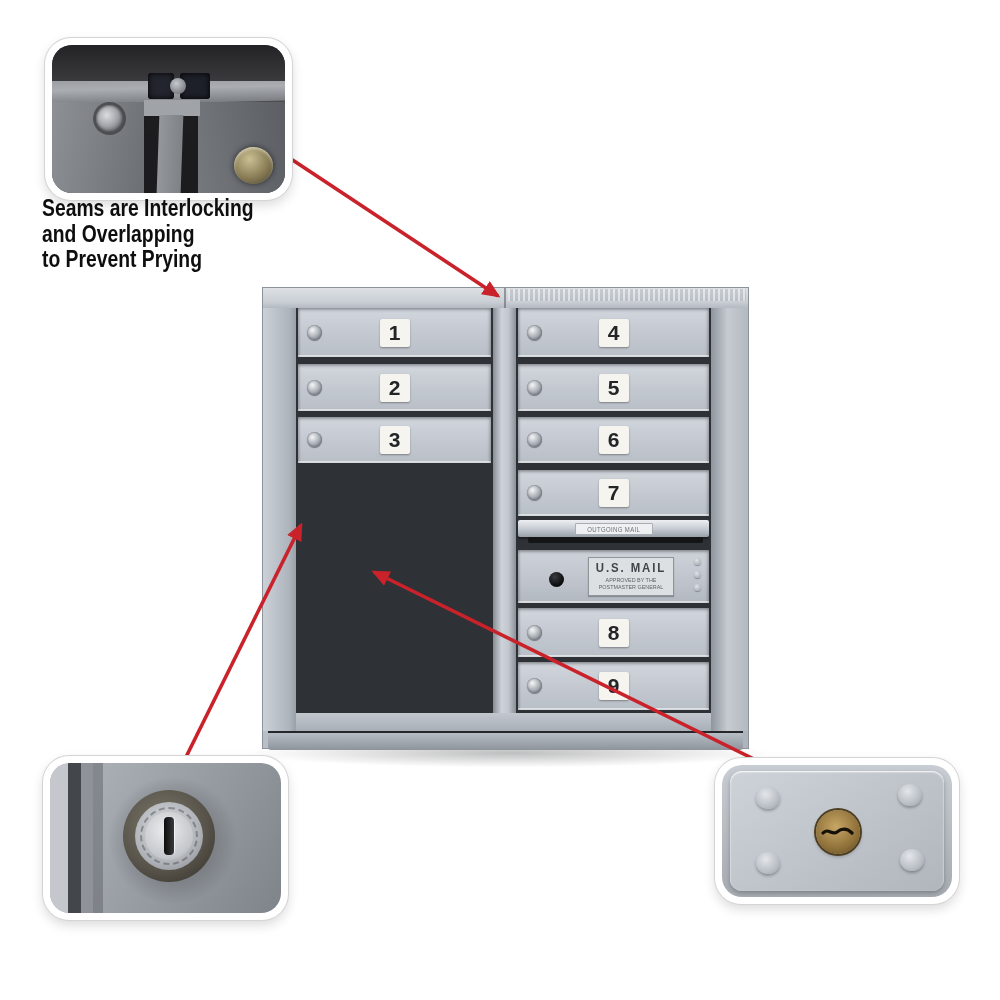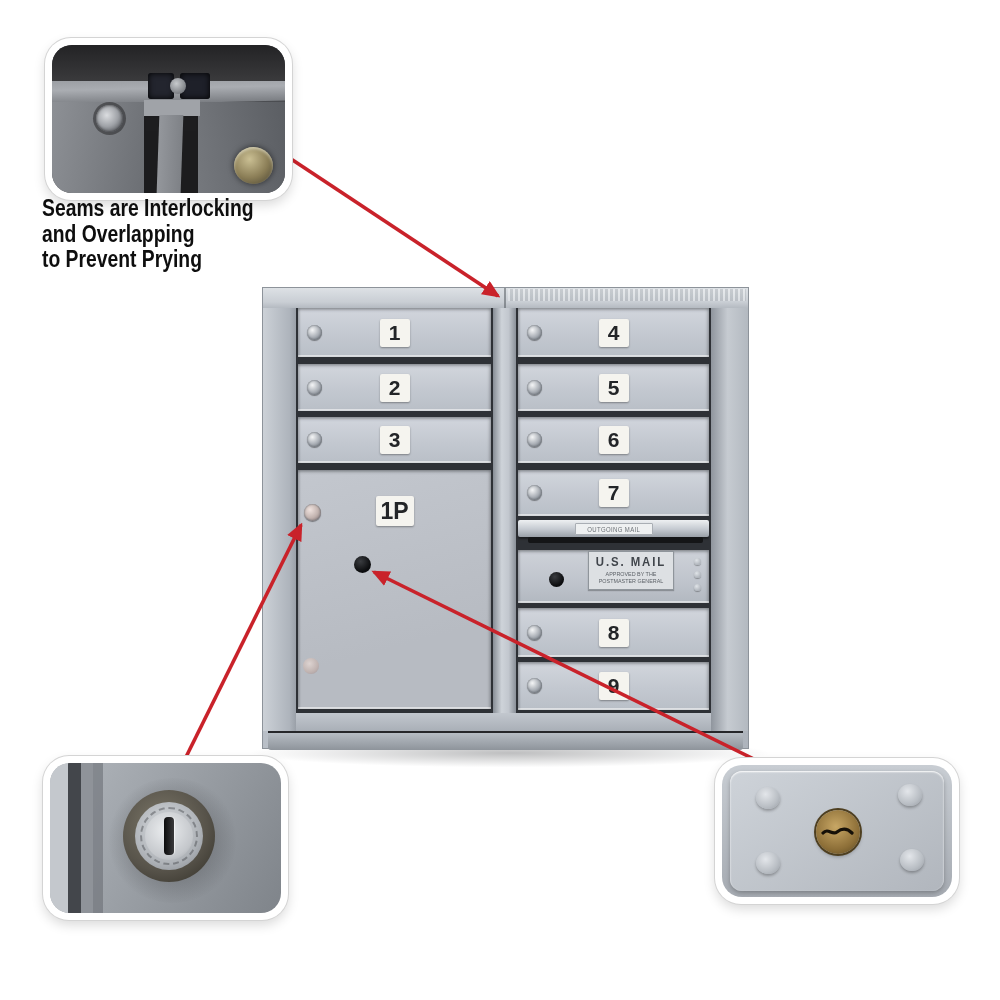--- a/index.html
+++ b/index.html
@@ -58,21 +58,21 @@
         background:linear-gradient(180deg,#eef0f2,#c4c9d0 55%,#9aa0a8);
         box-shadow:0 2px 2px rgba(0,0,0,.4);}
   .flap-label{position:absolute;left:50%;top:3px;transform:translateX(-50%);
         width:76px;height:10px;background:#eef0f1;border:1px solid #a9aeb4;border-radius:1px;
         display:flex;align-items:center;justify-content:center;overflow:hidden;}
   .flap-text{font-size:6.5px;letter-spacing:.4px;color:#6b7076;white-space:nowrap;transform:scaleX(.92);}
   .slot-open{position:absolute;left:12px;right:8px;top:229px;height:6px;background:#141517;border-radius:2px;}
 
   .us-door{top:242px;height:53px;background:linear-gradient(180deg,#ced2d9,#bfc4cc 60%,#b2b8c0);}
   .us-hole{left:31px;top:22px;width:15px;height:15px;}
-  .us-placard{position:absolute;left:70px;top:1px;width:84px;height:37px;background:#dde0e3;
+  .us-placard{position:absolute;left:70px;top:7px;width:84px;height:37px;background:#dde0e3;
         border:1px solid #8f959b;box-shadow:0 1px 1px rgba(0,0,0,.25);text-align:center;overflow:hidden;}
   .us-title{font-size:12px;font-weight:bold;letter-spacing:2px;color:#40454b;margin-top:3px;white-space:nowrap;transform:scaleX(.95);}
   .us-sub{font-size:6px;line-height:6.5px;color:#5a5f65;margin-top:2px;white-space:nowrap;transform:scaleX(.9);}
   .bump{position:absolute;width:7px;height:7px;border-radius:50%;left:176px;
         background:radial-gradient(circle at 38% 32%,#e0e4e8,#b0b5bc 70%);box-shadow:0 1px 1px rgba(0,0,0,.3);}
   .b1{top:8px;} .b2{top:21px;} .b3{top:34px;}
 
   
   .arrows{position:absolute;left:0;top:0;width:1000px;height:1000px;z-index:6;pointer-events:none;}
 
@@ -178,28 +178,20 @@
         <span class="plate">
             <span class="num">2</span>
           </span>
       </div>
       <div class="door" style="top:109px;height:46px">
         <span class="lock"></span>
         <span class="plate">
             <span class="num">3</span>
           </span>
       </div>
-      <div class="door parcel" style="top:162px;height:239px">
-        <span class="lock lock-parcel"></span>
-        <span class="plate plate-1p">
-            <span class="num">1P</span>
-          </span>
-        <span class="arrowhole"></span>
-        <span class="screwmark"></span>
-      </div>
     </div>
 
     <div class="col col-right">
       <div class="door" style="top:0;height:49px">
         <span class="lock"></span>
         <span class="plate">
             <span class="num">4</span>
           </span>
       </div>
       <div class="door" style="top:56px;height:47px">

